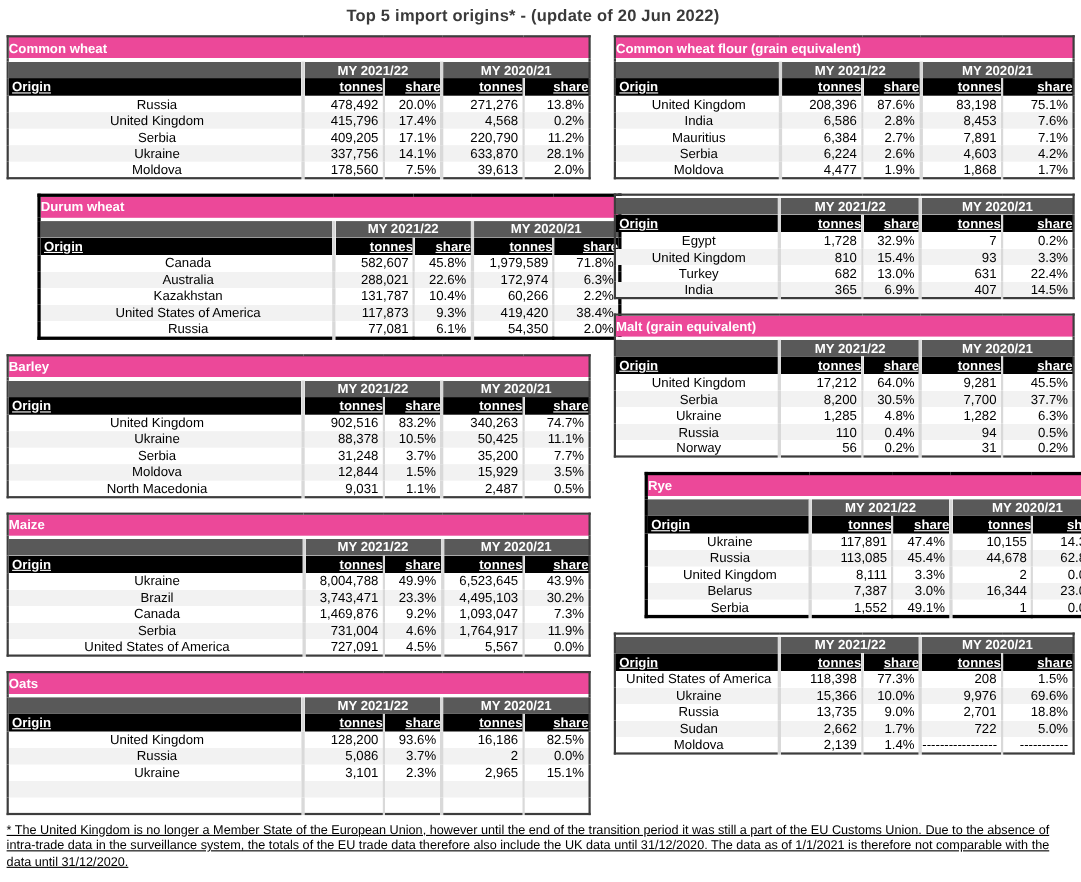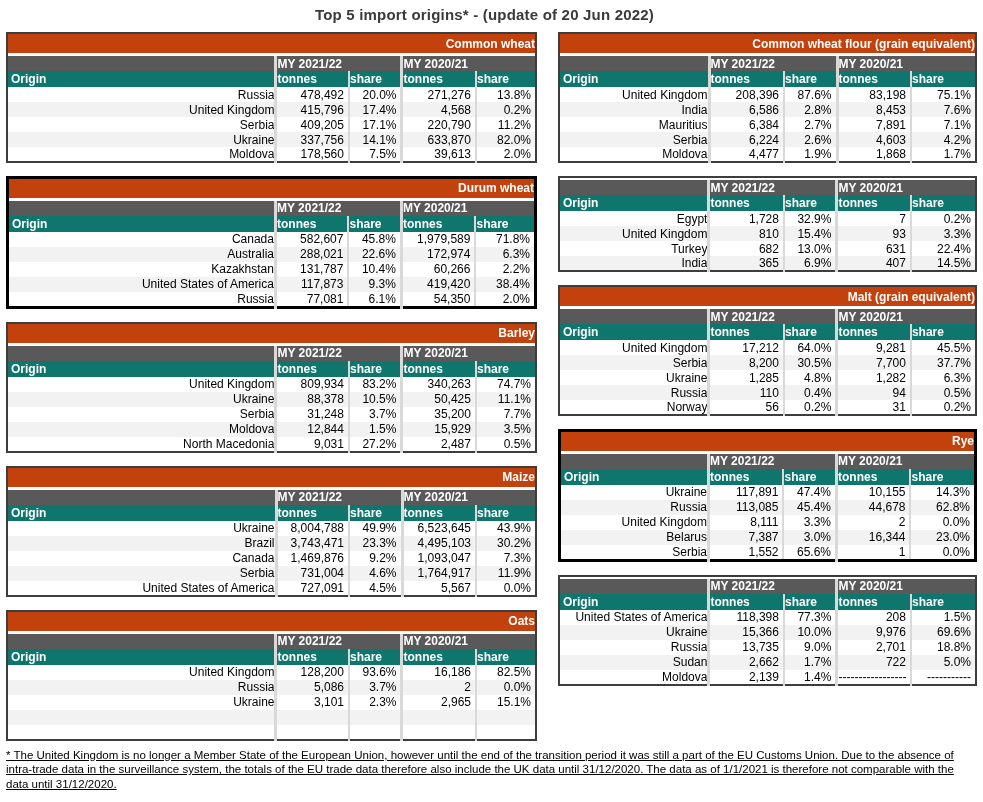--- a/index.html
+++ b/index.html
@@ -4,44 +4,44 @@
 <style>
   * { box-sizing: border-box; margin: 0; padding: 0; }
   html,body { width: 983px; background: #ffffff; font-family: "Liberation Sans", sans-serif; }
   body { height: 802px; overflow: hidden; }
   .page { padding: 3px 20px 0 6px; }
   .page-title { text-align: center; font-size: 15px; font-weight: bold; color: #3a3a3a; padding: 3px 0 9px 0; letter-spacing: 0.2px; }
   .grid { display: grid; grid-template-columns: 531px 419px; column-gap: 21px; }
   .tcol { display: flex; flex-direction: column; gap: 13px; }
 
   table.tbl { border-collapse: collapse; table-layout: fixed; width: 100%; font-size: 12px; border: 2px solid #3d3d3d; color: #000; }
-  table.tbl.emph { border: 3px solid #000000; }
+  table.tbl.emph { border: 3px solid #000000; margin-left: 28px; }
 
   
   table.side-left col.c2 { width: 73px; }
   table.side-left col.c3 { width: 53px; }
   table.side-left col.c4 { width: 74px; }
   table.side-left col.c5 { width: 60px; }
   table.side-right col.c2 { width: 75px; }
   table.side-right col.c3 { width: 53px; }
   table.side-right col.c4 { width: 74px; }
   table.side-right col.c5 { width: 65px; }
 
   .tbl th, .tbl td { overflow: hidden; white-space: nowrap; }
 
-  tr.title-row th { background: #c2410c; color: #ffffff; font-weight: bold; height: 20px; text-align: right; font-size: 12px; }
+  tr.title-row th { background: #ec4899; color: #ffffff; font-weight: bold; height: 20px; text-align: left; font-size: 12px; }
   tr.sep-row td { height: 3px; background: #ffffff; padding: 0; line-height: 0; font-size: 0; }
-  tr.my-row th { background: #595959; color: #ffffff; font-weight: bold; height: 15px; text-align: left; font-size: 12px; }
-  tr.sub-row th { background: #0f766e; color: #ffffff; font-weight: bold; height: 16px; font-size: 12px; }
+  tr.my-row th { background: #595959; color: #ffffff; font-weight: bold; height: 15px; text-align: center; font-size: 12px; }
+  tr.sub-row th { background: #000000; color: #ffffff; font-weight: bold; height: 16px; font-size: 12px; text-decoration: underline; }
   tr.sub-row th.origin { text-align: left; padding-left: 3px; }
-  tr.sub-row th.num { text-align: left; }
+  tr.sub-row th.num { text-align: right; }
 
   tbody tr { height: 15px; }
   tbody tr:nth-child(even) { background: #f2f2f2; }
-  tbody td.origin { text-align: right; padding-left: 3px; }
+  tbody td.origin { text-align: center; padding-left: 3px; }
   tbody td.num { text-align: right; padding-right: 4px; }
 
   
   .gdiv { border-left: 3px solid #d9d9d9; }
   .sdiv { border-left: 2px solid #d9d9d9; }
 
   .footnote { margin-top: 7px; font-size: 11.5px; line-height: 1.3; color: #000; width: 972px; text-decoration: underline; }
 </style>
 </head>
 <body>
@@ -98,21 +98,21 @@
               <td class="num gdiv">409,205</td>
               <td class="num sdiv">17.1%</td>
               <td class="num gdiv">220,790</td>
               <td class="num sdiv">11.2%</td>
             </tr>
             <tr>
               <td class="origin">Ukraine</td>
               <td class="num gdiv">337,756</td>
               <td class="num sdiv">14.1%</td>
               <td class="num gdiv">633,870</td>
-              <td class="num sdiv">82.0%</td>
+              <td class="num sdiv">28.1%</td>
             </tr>
             <tr>
               <td class="origin">Moldova</td>
               <td class="num gdiv">178,560</td>
               <td class="num sdiv">7.5%</td>
               <td class="num gdiv">39,613</td>
               <td class="num sdiv">2.0%</td>
             </tr>
           </tbody>
         </table>
@@ -206,21 +206,21 @@
               <th class="origin">Origin</th>
               <th class="num gdiv">tonnes</th>
               <th class="num sdiv">share</th>
               <th class="num gdiv">tonnes</th>
               <th class="num sdiv">share</th>
             </tr>
           </thead>
           <tbody>
             <tr>
               <td class="origin">United Kingdom</td>
-              <td class="num gdiv">809,934</td>
+              <td class="num gdiv">902,516</td>
               <td class="num sdiv">83.2%</td>
               <td class="num gdiv">340,263</td>
               <td class="num sdiv">74.7%</td>
             </tr>
             <tr>
               <td class="origin">Ukraine</td>
               <td class="num gdiv">88,378</td>
               <td class="num sdiv">10.5%</td>
               <td class="num gdiv">50,425</td>
               <td class="num sdiv">11.1%</td>
@@ -235,21 +235,21 @@
             <tr>
               <td class="origin">Moldova</td>
               <td class="num gdiv">12,844</td>
               <td class="num sdiv">1.5%</td>
               <td class="num gdiv">15,929</td>
               <td class="num sdiv">3.5%</td>
             </tr>
             <tr>
               <td class="origin">North Macedonia</td>
               <td class="num gdiv">9,031</td>
-              <td class="num sdiv">27.2%</td>
+              <td class="num sdiv">1.1%</td>
               <td class="num gdiv">2,487</td>
               <td class="num sdiv">0.5%</td>
             </tr>
           </tbody>
         </table>
         <table class="tbl side-left">
           <colgroup>
             <col class="c1">
             <col class="c2">
             <col class="c3">
@@ -623,21 +623,21 @@
             <tr>
               <td class="origin">Belarus</td>
               <td class="num gdiv">7,387</td>
               <td class="num sdiv">3.0%</td>
               <td class="num gdiv">16,344</td>
               <td class="num sdiv">23.0%</td>
             </tr>
             <tr>
               <td class="origin">Serbia</td>
               <td class="num gdiv">1,552</td>
-              <td class="num sdiv">65.6%</td>
+              <td class="num sdiv">49.1%</td>
               <td class="num gdiv">1</td>
               <td class="num sdiv">0.0%</td>
             </tr>
           </tbody>
         </table>
         <table class="tbl side-right">
           <colgroup>
             <col class="c1">
             <col class="c2">
             <col class="c3">

